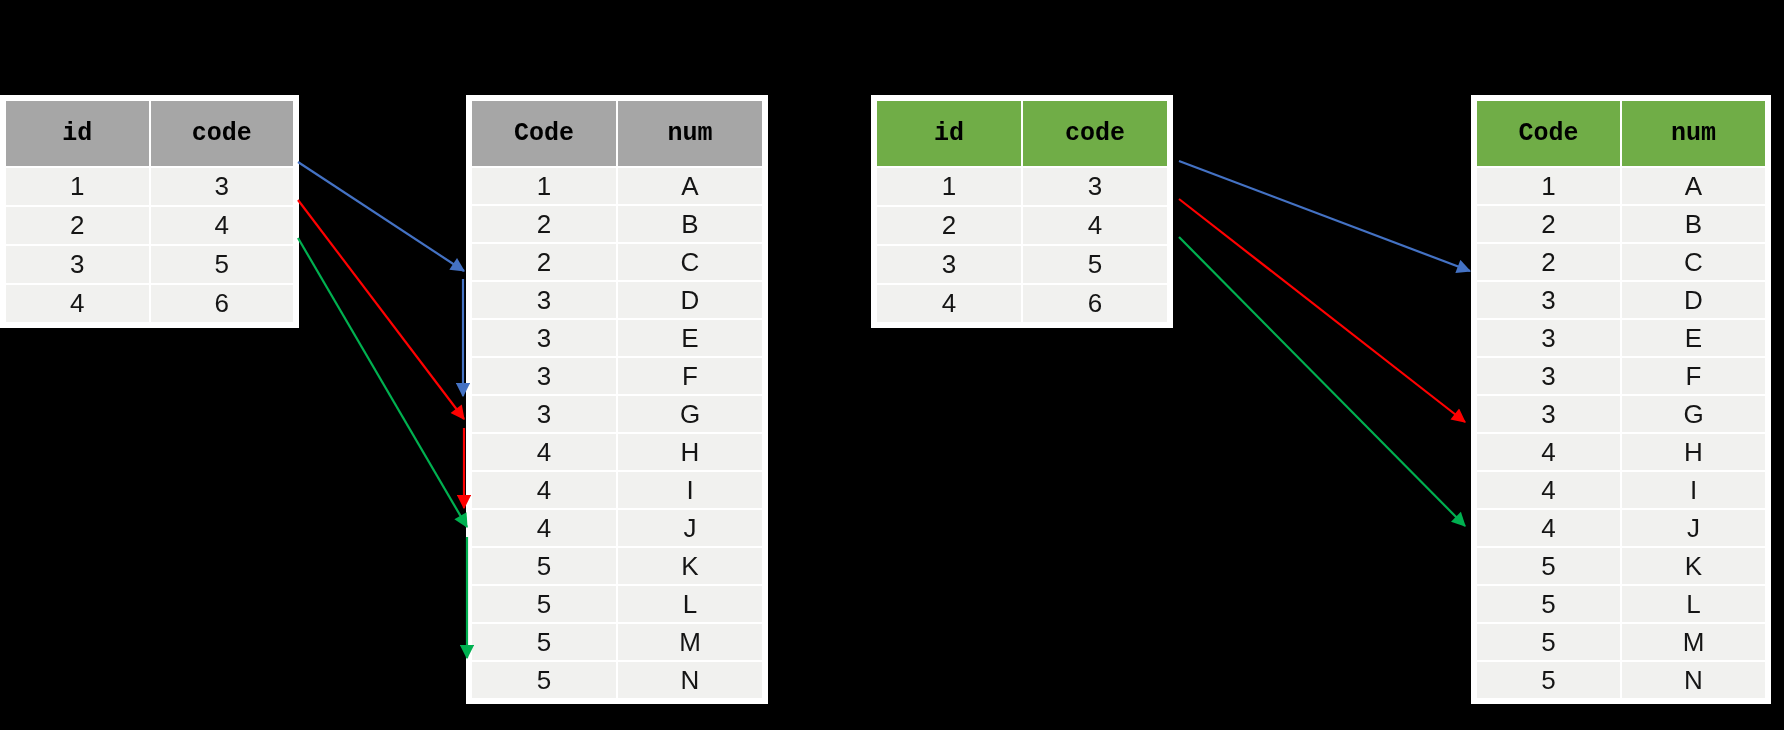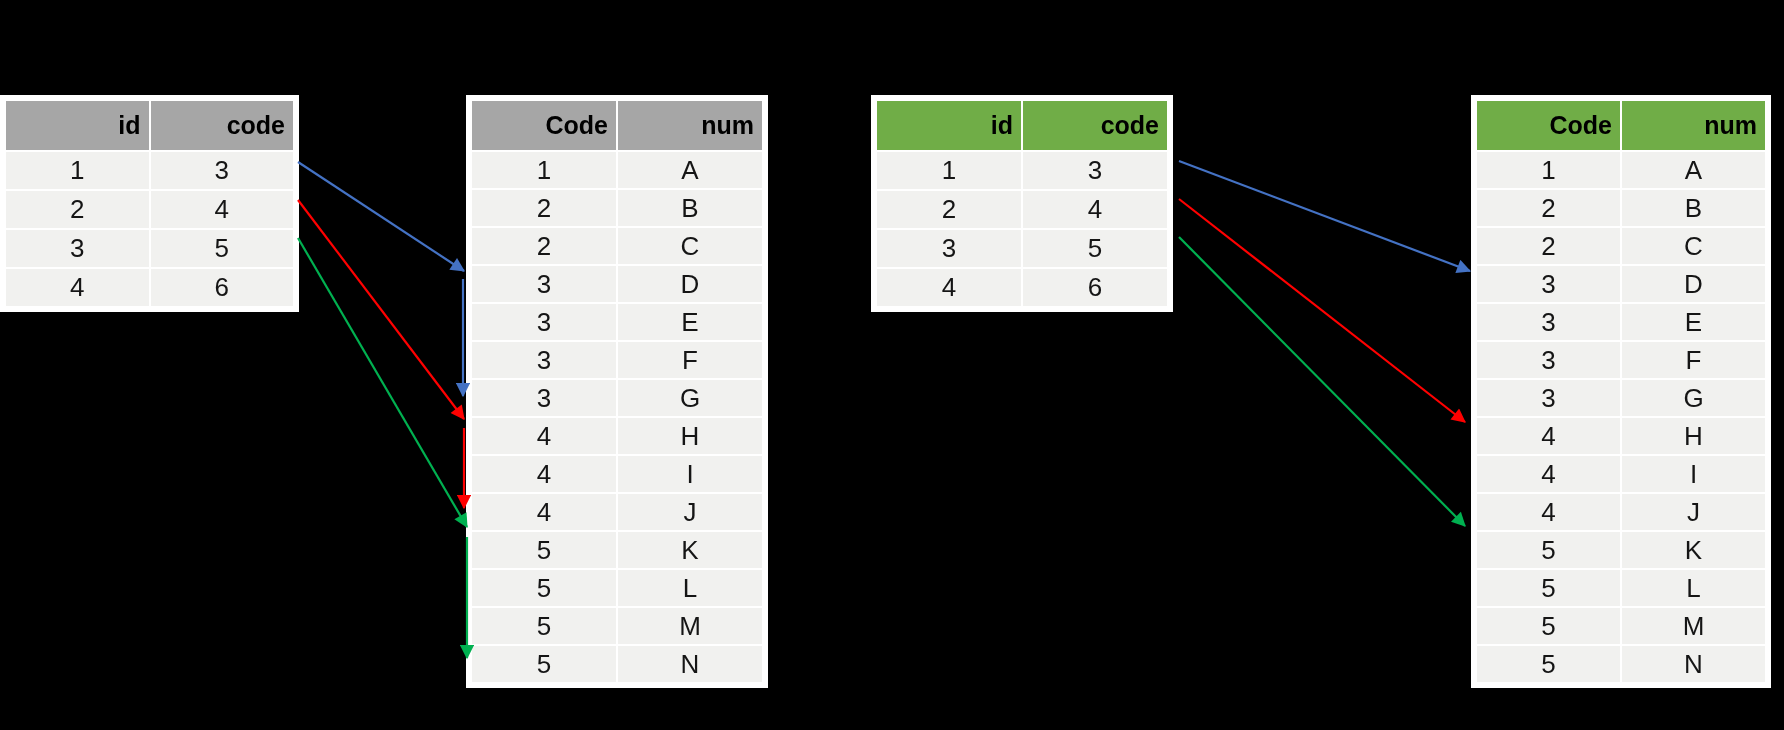--- a/index.html
+++ b/index.html
@@ -17,24 +17,25 @@
     background:#fff;
     border:4px solid #fff;
     width:100%;height:100%;
     table-layout:fixed;
     box-sizing:border-box;
   }
   table.jt th{
     font-size:25px;
     font-weight:bold;
     color:#000;
-    text-align:right;
+    text-align:center;
     vertical-align:middle;
     height:33px;
-    padding:8px;
+    padding:16px;
+    font-family:Liberation Mono, monospace;
   }
   table.jt td{
     font-size:26px;
     color:#151515;
     text-align:center;
     vertical-align:middle;
     padding:0;
   }
   table.jt.rows-tall td{height:37px;}
   table.jt.rows-std td{height:36px;}

